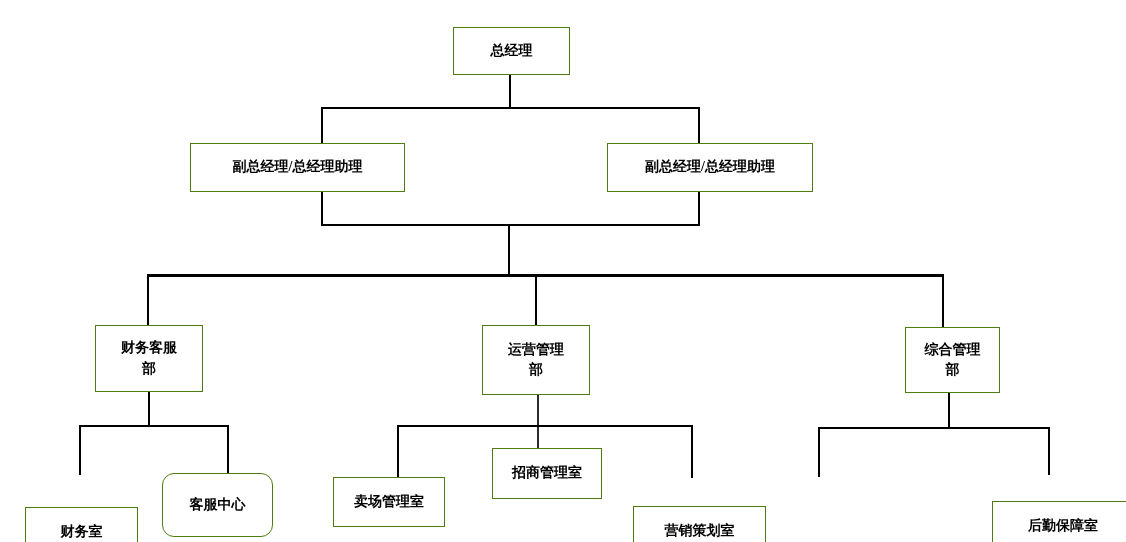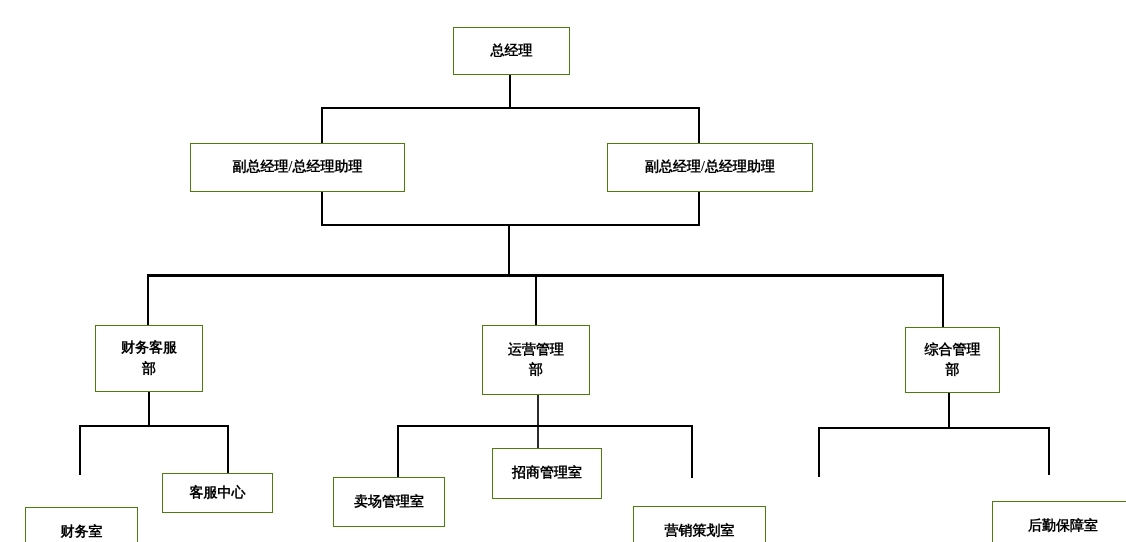--- a/index.html
+++ b/index.html
@@ -72,19 +72,19 @@
   <div class="node" style="left:607px; top:143px; width:206px; height:49px;">副总经理/总经理助理</div>
 
   <div class="node" style="left:95px; top:325px; width:108px; height:67px;">财务客服
 部</div>
   <div class="node" style="left:482px; top:325px; width:108px; height:70px;">运营管理
 部</div>
   <div class="node" style="left:905px; top:327px; width:95px; height:66px;font-family:Liberation Serif, serif;">综合管理
 部</div>
 
   <div class="node" style="left:25px; top:475px; width:113px; height:50px;margin-top:32px;">财务室</div>
-  <div class="node" style="left:162px; top:473px; width:111px; height:40px;">客服中心</div>
+  <div class="node" style="left:162px; top:473px; width:111px; height:64px;border-radius:12px;">客服中心</div>
   <div class="node" style="left:333px; top:477px; width:112px; height:50px;">卖场管理室</div>
   <div class="node" style="left:492px; top:448px; width:110px; height:51px;text-align:center;">招商管理室</div>
   <div class="node" style="left:633px; top:478px; width:133px; height:50px;margin-top:28px;">营销策划室</div>
   <div class="node" style="left:992px; top:475px; width:142px; height:50px;margin-top:26px;">后勤保障室</div>
 
 </div>
 
 </body></html>

